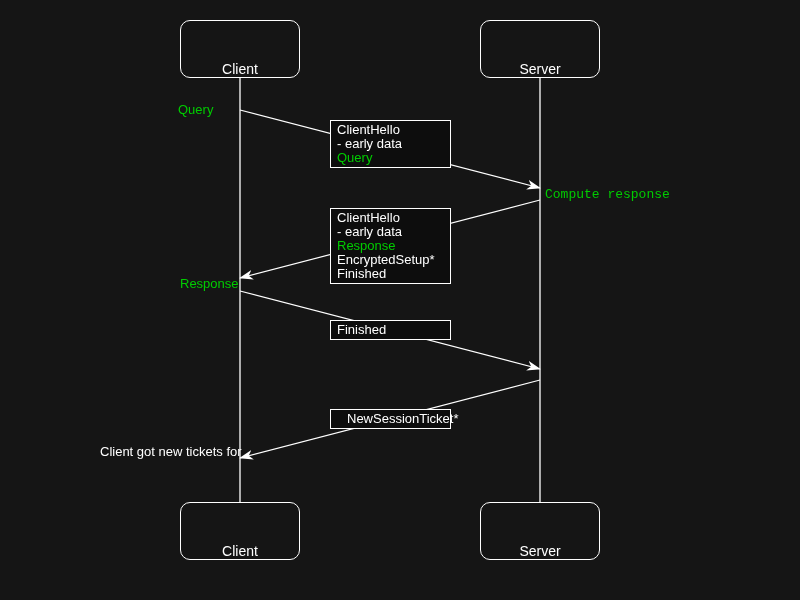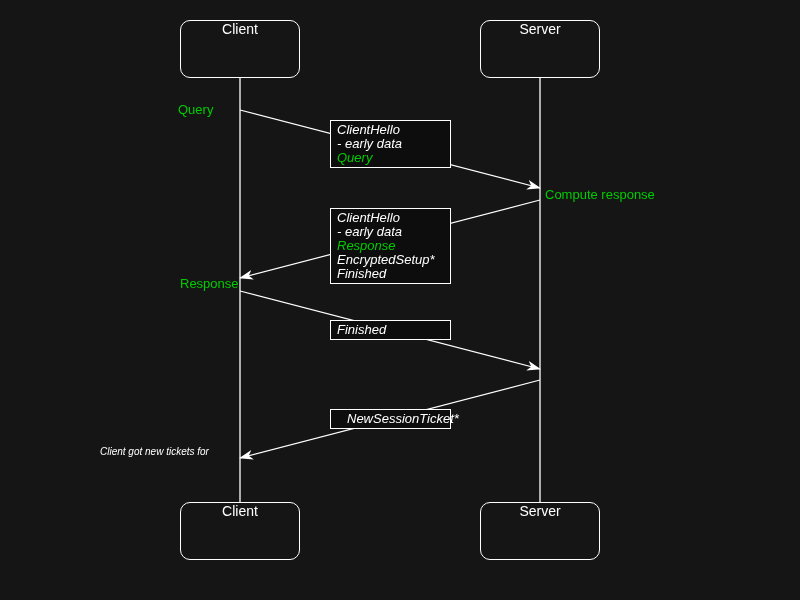--- a/index.html
+++ b/index.html
@@ -24,50 +24,50 @@
     position: absolute;
     width: 120px;
     height: 58px;
     box-sizing: border-box;
     border: 1.5px solid #ffffff;
     border-radius: 10px;
     background: #151515;
     color: #ffffff;
     font-size: 14px;
     display: flex;
-    align-items: flex-start;
+    align-items: flex-end;
     justify-content: center;
   }
   .msgbox {
     position: absolute;
     left: 330px;
     width: 121px;
     box-sizing: border-box;
     border: 1px solid #ffffff;
     background: #0d0d0d;
     color: #ffffff;
     font-size: 13px;
     line-height: 14px;
     padding: 2px 6px;
     white-space: nowrap;
   }
-  .msgline { display: block; font-style: italic; }
+  .msgline { display: block; }
   .green { color: #00cc00; }
   .freelabel {
     position: absolute;
     font-size: 13px;
     line-height: 15px;
     color: #00cc00;
     white-space: nowrap;
   }
   .note {
     position: absolute;
     left: 100px;
     top: 444px;
-    font-size: 10px;
+    font-size: 13px;
     line-height: 16px;
     color: #ffffff;
     white-space: nowrap;
   }
 </style>
 </head>
 <body>
 
 <div class="stage">
 
@@ -116,20 +116,20 @@
 
   <div class="msgbox" style="top:320px;">
     <span class="msgline">Finished</span>
   </div>
 
   <div class="msgbox" style="top:409px;padding-left:16px;">
     <span class="msgline">NewSessionTicket*</span>
   </div>
 
   <div class="freelabel" style="left:178px; top:102px;">Query</div>
-  <div class="freelabel" style="left:545px; top:187px;">Compute response</div>
+  <div class="freelabel" style="left:545px; top:187px;font-family:Liberation Mono, monospace;">Compute response</div>
   <div class="freelabel" style="left:180px; top:276px;">Response</div>
 
   <div class="note">
     <span class="msgline">Client got new tickets for</span>
   </div>
 
 </div>
 
 </body></html>

